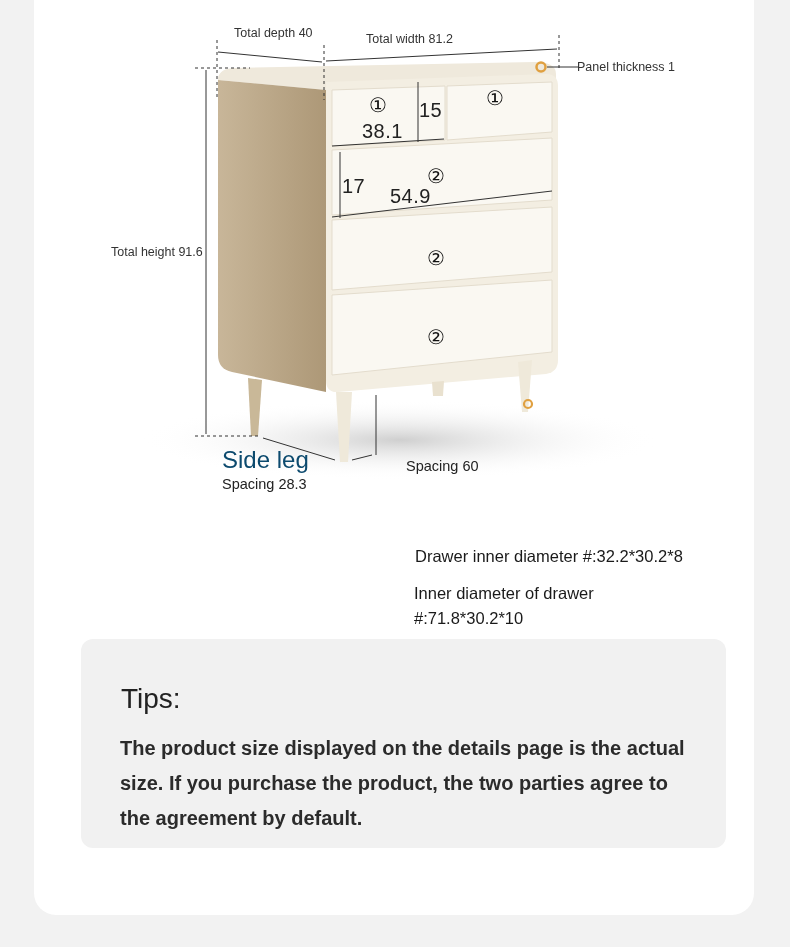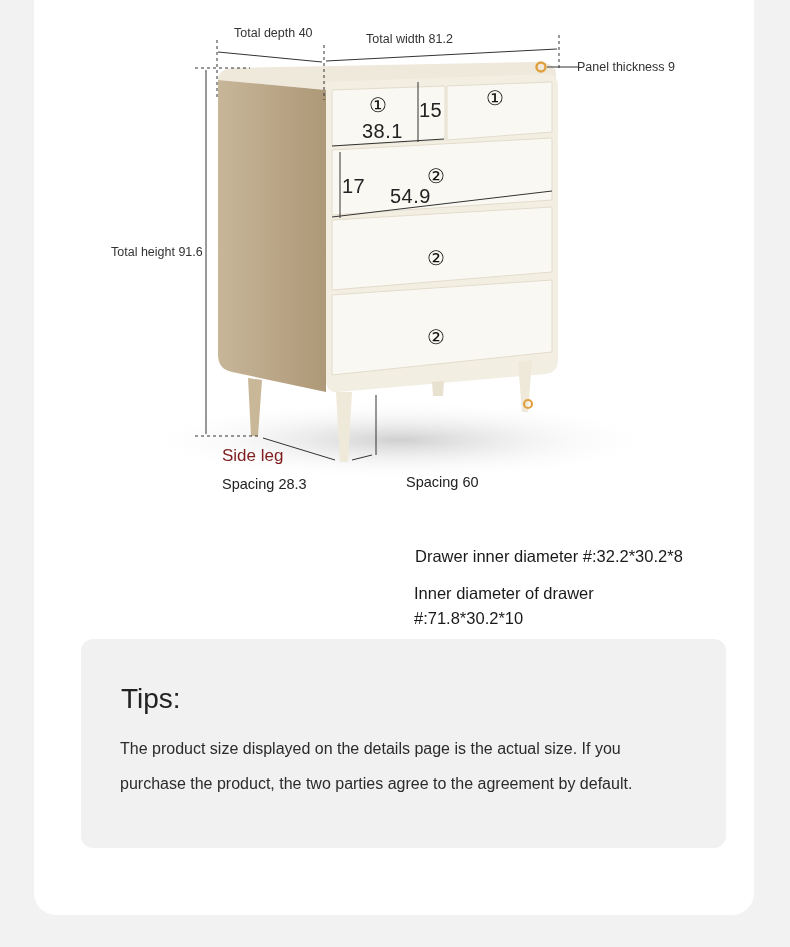--- a/index.html
+++ b/index.html
@@ -5,26 +5,26 @@
   html, body { margin:0; padding:0; }
   body { width:790px; height:947px; background:#f2f2f2; position:relative; overflow:hidden;
          font-family:"Liberation Sans", sans-serif; color:#222; }
   .card { position:absolute; left:34px; top:0; width:720px; height:915px; background:#fff;
           border-radius:0 0 22px 22px; }
   .diagram { position:absolute; left:0; top:0; width:664px; height:530px; }
   .lbl { position:absolute; font-size:12.5px; color:#333; white-space:nowrap; }
   .lbl-md { font-size:14.5px; color:#222; }
   .lbl-big { font-size:20px; color:#222; letter-spacing:0.5px;text-align:right; }
   .ghost { position:absolute; font-size:35px; color:#d6d6d6; white-space:nowrap; }
-  .side-leg { position:absolute; font-size:17px; color:#7f1d1d; }
+  .side-leg { position:absolute; font-size:24px; color:#0c4a6e; }
   .spec { position:absolute; font-size:16.5px; color:#1a1a1a; white-space:nowrap; }
   .tips { position:absolute; left:81px; top:639px; width:645px; height:209px; background:#f1f1f1;
           border-radius:12px; }
   .tips-title { position:absolute; left:40px; top:44px; font-size:28px; color:#222; }
-  .tips-body { position:absolute; left:39px; top:92px; width:570px; font-size:16px; line-height:35px; color:#2b2b2b; }
+  .tips-body { position:absolute; left:39px; top:92px; width:570px; font-size:20px; line-height:35px; color:#2b2b2b;font-weight:bold; }
   .circ { position:absolute; font-size:20px; color:#111; }
 </style>
 </head>
 <body>
 
 <div class="card"></div>
 
 <div class="diagram">
   <svg width="790" height="530" style="position:absolute;left:0;top:0">
     <defs>
@@ -73,37 +73,37 @@
       <line x1="263" y1="438" x2="335" y2="460"></line>
       <line x1="352" y1="460" x2="372" y2="455"></line>
       <line x1="376" y1="395" x2="376" y2="455"></line>
     </g>
     <circle cx="541" cy="67" r="4.5" fill="none" stroke="#e0a040" stroke-width="2.5"></circle>
     <circle cx="528" cy="404" r="4" fill="none" stroke="#e0a040" stroke-width="2.2"></circle>
   </svg>
 
   <span class="lbl" style="left:234px;top:26px">Total depth 40</span>
   <span class="lbl" style="left:366px;top:32px">Total width 81.2</span>
-  <span class="lbl" style="left:577px;top:60px">Panel thickness 9</span>
+  <span class="lbl" style="left:577px;top:60px">Panel thickness 1</span>
   <span class="lbl" style="left:111px;top:245px">Total height 91.6</span>
 
   <span class="lbl lbl-big" style="left:362px;top:120px">38.1</span>
   <span class="lbl lbl-big" style="left:419px;top:99px">15</span>
   <span class="lbl lbl-big" style="left:390px;top:185px">54.9</span>
   <span class="lbl lbl-big" style="left:342px;top:175px">17</span>
 
   <span class="circ" style="left:369px;top:93px">①</span>
   <span class="circ" style="left:486px;top:86px">①</span>
   <span class="circ" style="left:427px;top:164px">②</span>
   <span class="circ" style="left:427px;top:246px">②</span>
   <span class="circ" style="left:427px;top:325px">②</span>
 
   <span class="side-leg" style="left:222px;top:446px">Side leg</span>
   <span class="lbl lbl-md" style="left:222px;top:476px">Spacing 28.3</span>
-  <span class="lbl lbl-md" style="left:406px;top:474px">Spacing 60</span>
+  <span class="lbl lbl-md" style="left:406px;top:458px">Spacing 60</span>
 </div>
 
 <span class="spec" style="left:415px;top:547px">Drawer inner diameter #:32.2*30.2*8</span>
 <span class="spec" style="left:414px;top:584px">Inner diameter of drawer</span>
 <span class="spec" style="left:414px;top:609px">#:71.8*30.2*10</span>
 
 <div class="tips">
   <div class="tips-title">Tips:</div>
   <div class="tips-body">The product size displayed on the details page is the actual size. If you purchase the product, the two parties agree to the agreement by default.</div>
 </div>

